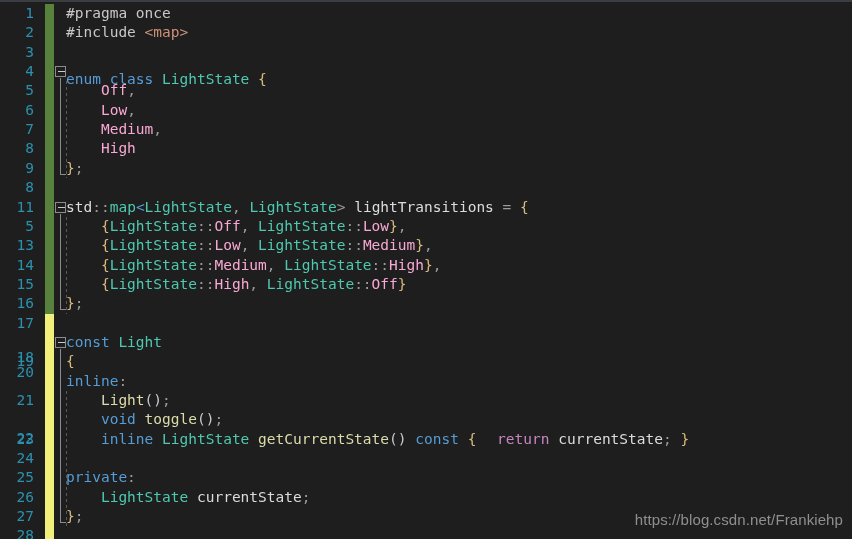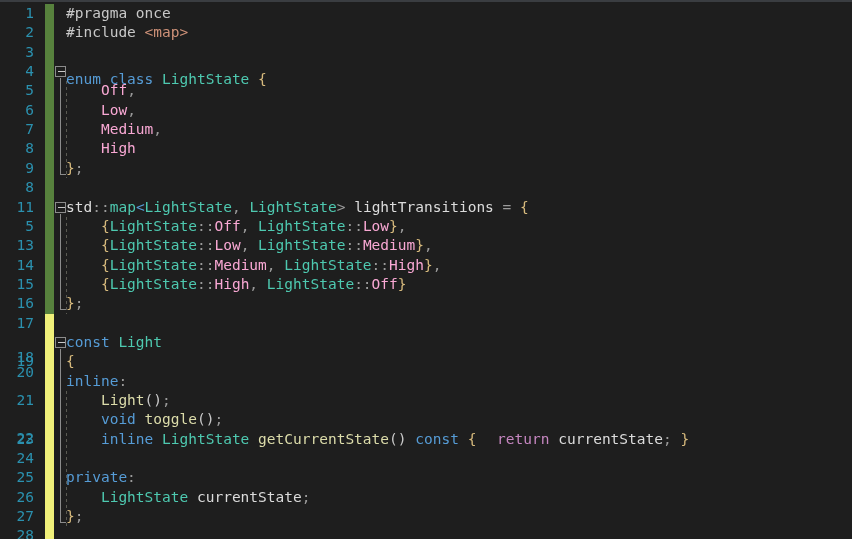--- a/index.html
+++ b/index.html
@@ -172,17 +172,18 @@
       <div class="row" style="top: 389px;"><div class="code" style="line-height: 19.35px;"><span class="id">    </span><span class="fn">Light</span><span class="par">()</span><span class="pun">;</span></div></div>
       <div class="row" style="top: 408.35px;"><div class="code" style="line-height: 19.35px;"><span class="id">    </span><span class="kw">void</span><span class="id"> </span><span class="fn">toggle</span><span class="par">()</span><span class="pun">;</span></div></div>
       <div class="row" style="top: 427.7px;"><div class="code" style="line-height: 19.35px;"><span class="id">    </span><span class="kw">inline</span><span class="id"> </span><span class="typ">LightState</span><span class="id"> </span><span class="fn">getCurrentState</span><span class="par">()</span><span class="id"> </span><span class="kw">const</span><span class="id"> </span><span class="brc">{</span><span class="id"> </span><span class="ctl">return</span><span class="id"> </span><span class="id">currentState</span><span class="pun">;</span><span class="id"> </span><span class="brc">}</span></div></div>
       <div class="row" style="top: 447.05px;"><div class="code" style="line-height: 19.35px;"></div></div>
       <div class="row" style="top: 466.4px;"><div class="code" style="line-height: 19.35px;"><span class="kw">private</span><span class="pun">:</span></div></div>
       <div class="row" style="top: 485.75px;"><div class="code" style="line-height: 19.35px;"><span class="id">    </span><span class="typ">LightState</span><span class="id"> </span><span class="id">currentState</span><span class="pun">;</span></div></div>
       <div class="row" style="top: 505.1px;"><div class="code" style="line-height: 19.35px;"><span class="brc">}</span><span class="pun">;</span></div></div>
       <div class="row" style="top: 524.45px;"><div class="code" style="line-height: 19.35px;"></div></div>
     </div>
 
+  <div class="watermark">https://blog.csdn.net/Frankiehp</div>
 
 <div class="iguide" style="left: 66px; top: 79.4px; height: 96.75px;"></div>
     <div class="iguide" style="left: 66px; top: 214.85px; height: 96.75px;"></div>
     <div class="iguide" style="left: 66px; top: 389px; height: 135.45px;"></div>
   </div>
 
 </body></html>

